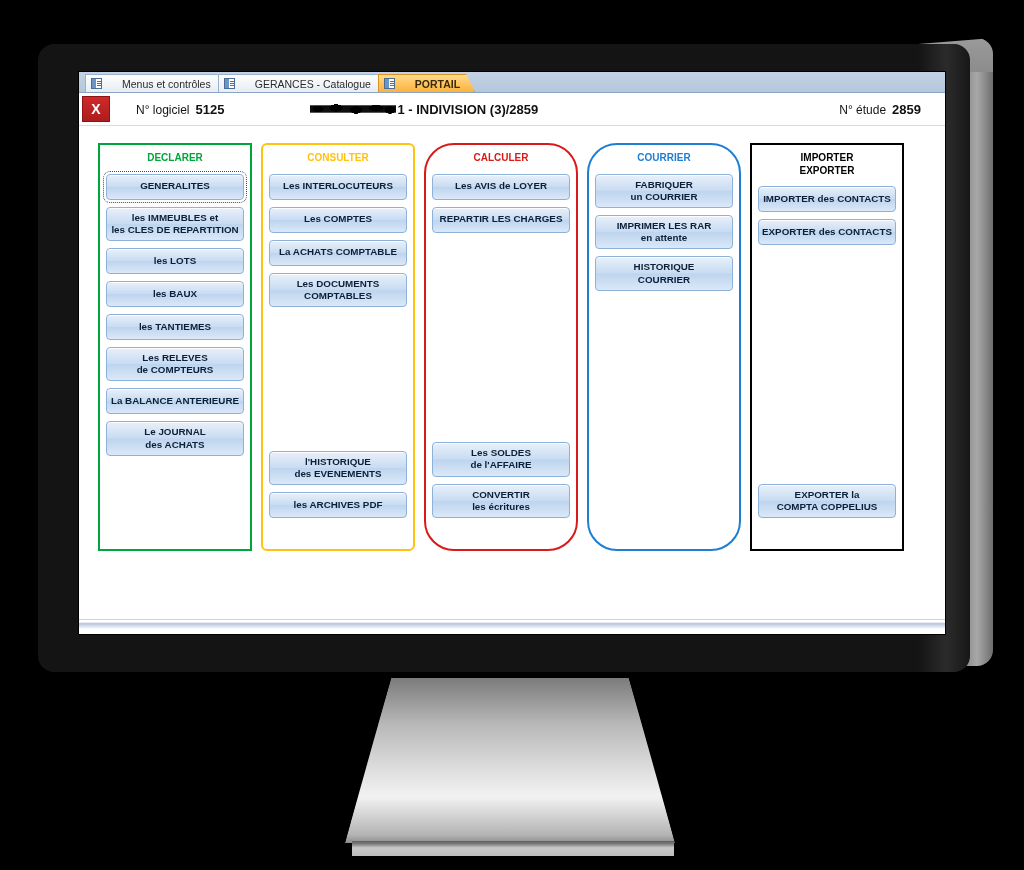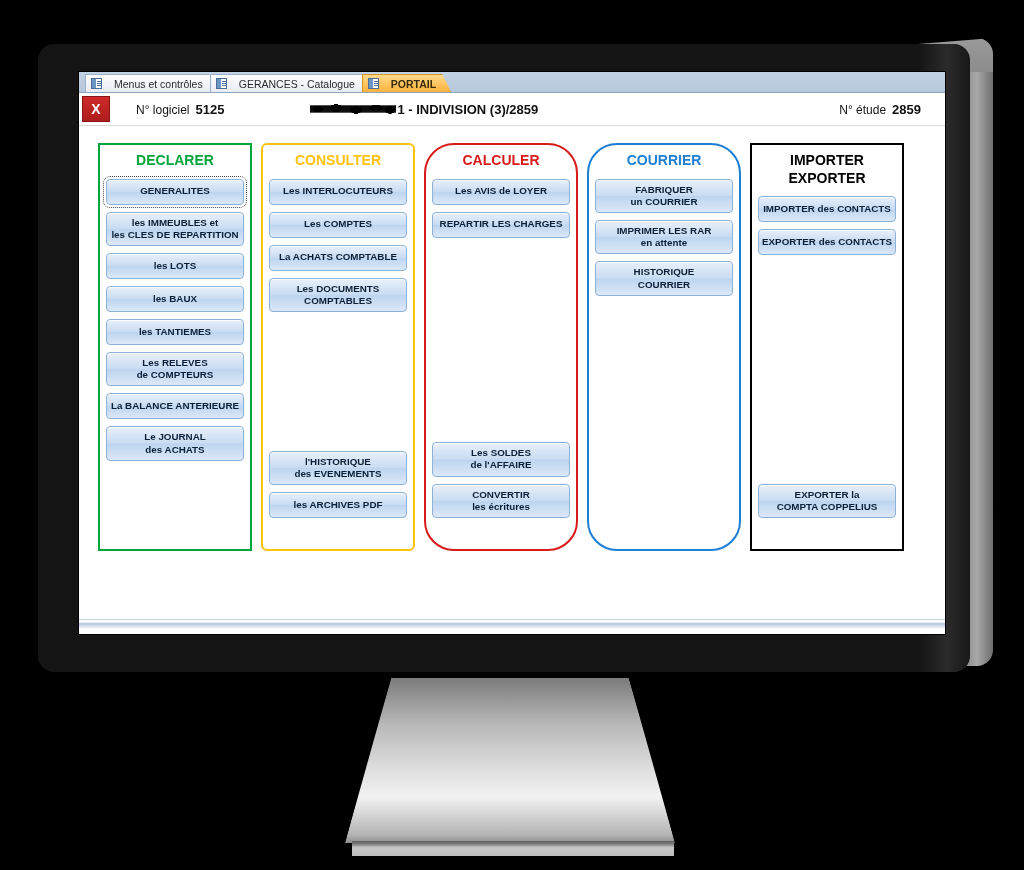--- a/index.html
+++ b/index.html
@@ -100,21 +100,21 @@
     height: 21px;
     background: linear-gradient(to bottom, #c3d2e4 0%, #b6c7dc 100%);
     border-bottom: 1px solid #8ba5c4;
     display: flex;
     align-items: flex-end;
     padding-left: 6px;
   }
   .doctab {
     display: flex;
     align-items: center;
-    gap: 12px;
+    gap: 20px;
     height: 18px;
     padding: 0 14px 0 5px;
     font-size: 10.5px;
     color: #2b2b2b;
     background: linear-gradient(to bottom, #fdfdfd 0%, #e8edf4 100%);
     border: 1px solid #9bb0c9;
     border-bottom: none;
     margin-right: -8px;
     clip-path: polygon(0 0, calc(100% - 9px) 0, 100% 100%, 0 100%);
     position: relative;
@@ -215,21 +215,21 @@
     height: 408px;
     background: #ffffff;
     border: 2px solid #000;
     display: flex;
     flex-direction: column;
     align-items: center;
     padding: 7px 6px 6px 6px;
     position: relative;
   }
   .panel-title {
-    font-size: 14px;
+    font-size: 10px;
     font-weight: bold;
     text-align: center;
     line-height: 1.25;
     margin-bottom: 9px;
     white-space: pre-line;
   }
   .btn {
     width: 138px;
     min-height: 26px;
     margin-bottom: 7px;

